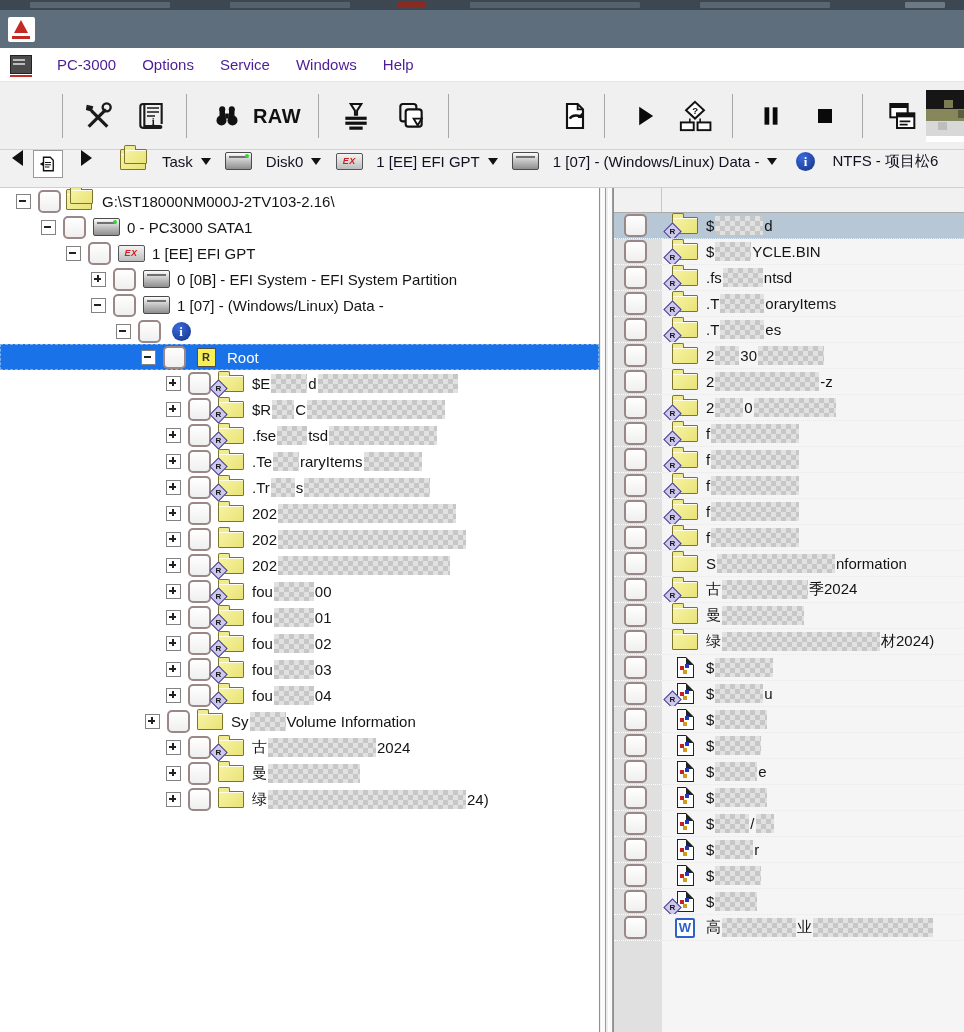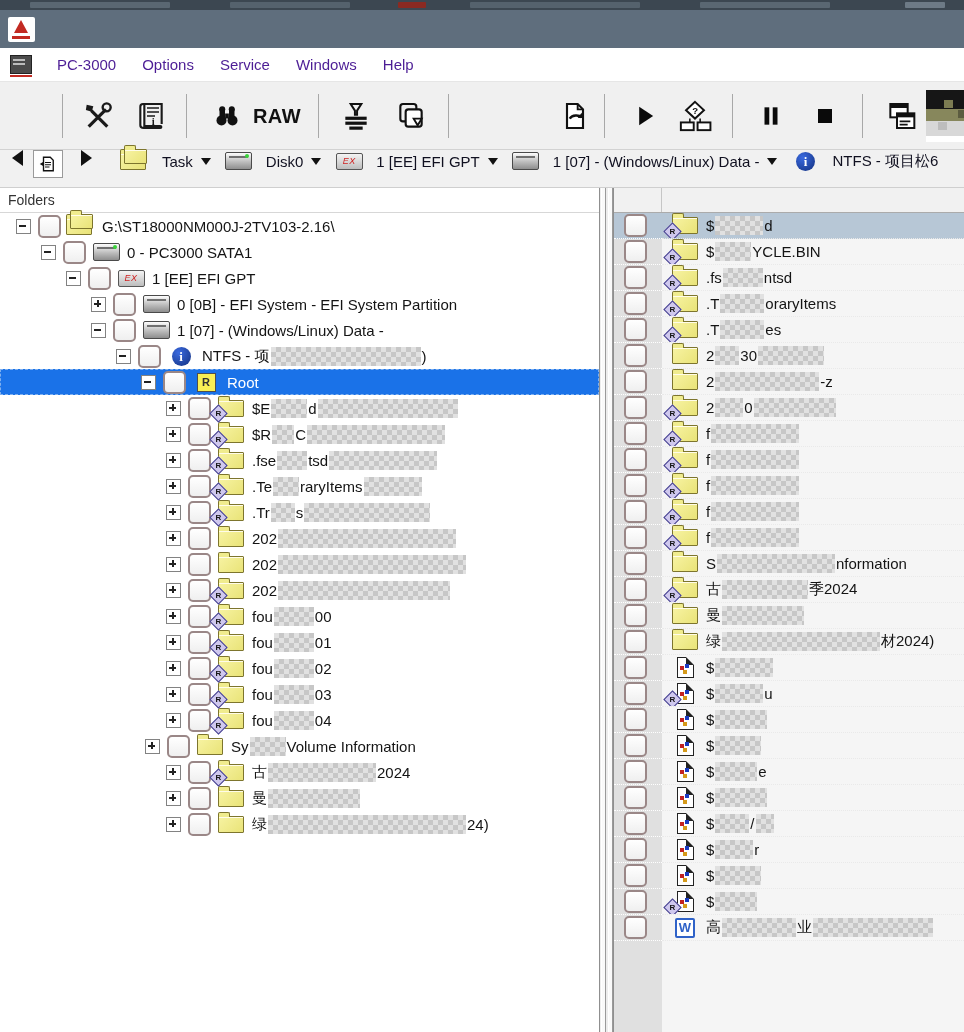--- a/index.html
+++ b/index.html
@@ -93,21 +93,21 @@
   .rbadge{position:absolute;left:-4px;bottom:-1px;width:11px;height:11px;background:#cfc8ee;
           border:1px solid #45408e;transform:rotate(45deg);z-index:2;
           display:flex;align-items:center;justify-content:center;}
   .rbadge>span{transform:rotate(-45deg);font-size:8px;font-weight:bold;color:#151515;line-height:1;}
   .disk{position:relative;width:25px;height:16px;background:linear-gradient(#fdfdfd,#bdbdbd 55%,#8e8e8e);
         border:1px solid #4a4a4a;border-radius:2px;}
   .disk::before{content:"";position:absolute;top:3px;left:3px;right:3px;height:2px;background:#707070;}
   .disk .led{position:absolute;top:1px;right:2px;width:4px;height:4px;background:#3ad43a;border-radius:50%;}
   .exic{width:25px;height:15px;background:linear-gradient(#f4f4f4,#bdbdbd);border:1px solid #565656;
         border-radius:2px;display:flex;align-items:center;justify-content:center;}
-  .exic>span{font-size:9px;font-weight:normal;font-style:italic;color:#cf1f1f;letter-spacing:.5px;}
+  .exic>span{font-size:9px;font-weight:bold;font-style:italic;color:#cf1f1f;letter-spacing:.5px;}
   .infoc{width:19px;height:19px;border-radius:50%;background:radial-gradient(circle at 35% 30%,#3a6ae0,#13307e);
          display:flex;align-items:center;justify-content:center;}
   .infoc>span{color:#fff;font-family:"Liberation Serif",serif;font-weight:bold;font-size:13px;line-height:1;}
   .rootic{width:17px;height:17px;background:#f8ef55;border:1px solid #4e4e4e;
           display:flex;align-items:center;justify-content:center;}
   .rootic>span{font-size:11px;font-weight:bold;color:#333;line-height:1;}
   .sysf{position:relative;width:15px;height:19px;background:#fff;border:1px solid #222;}
   .sysf::before{content:"";position:absolute;top:-1px;right:-1px;width:0;height:0;
         border:4px solid;border-color:#f5f5f5 #f5f5f5 #222 #222;}
   .sysf::after{content:"";position:absolute;left:2px;top:8px;width:4px;height:4px;background:#c22222;
@@ -299,21 +299,20 @@
         <span class="infoc">
           <span>i</span>
         </span>
       </span>
     <span>NTFS - 项目松6</span>
   </span>
 </div>
 
 <div class="main">
   <div class="lpanel">
-    <div class="lphead">Folders</div>
     <div id="tree">
         <div class="trow" style="padding-left: 16px;">
           <span class="exp minus"></span>
           <span class="cb"></span>
           <span class="iwrap">
             <span class="fold b2"></span>
             <span class="fold b1"></span>
           </span>
           <span class="lbl">
             <span>G:\ST18000NM000J-2TV103-2.16\</span>
@@ -363,25 +362,20 @@
             <span>1 [07] - (Windows/Linux) Data -</span>
           </span>
         </div>
         <div class="trow" style="padding-left: 116px;">
           <span class="exp minus"></span>
           <span class="cb"></span>
           <span class="iwrap">
             <span class="infoc">
               <span>i</span>
             </span>
-          </span>
-          <span class="lbl">
-            <span>NTFS - 项</span>
-            <span class="blur" style="width: 150px;"></span>
-            <span>)</span>
           </span>
         </div>
         <div class="trow selected" style="padding-left: 141px;">
           <span class="exp minus"></span>
           <span class="cb"></span>
           <span class="iwrap">
             <span class="rootic">
               <span>R</span>
             </span>
           </span>

